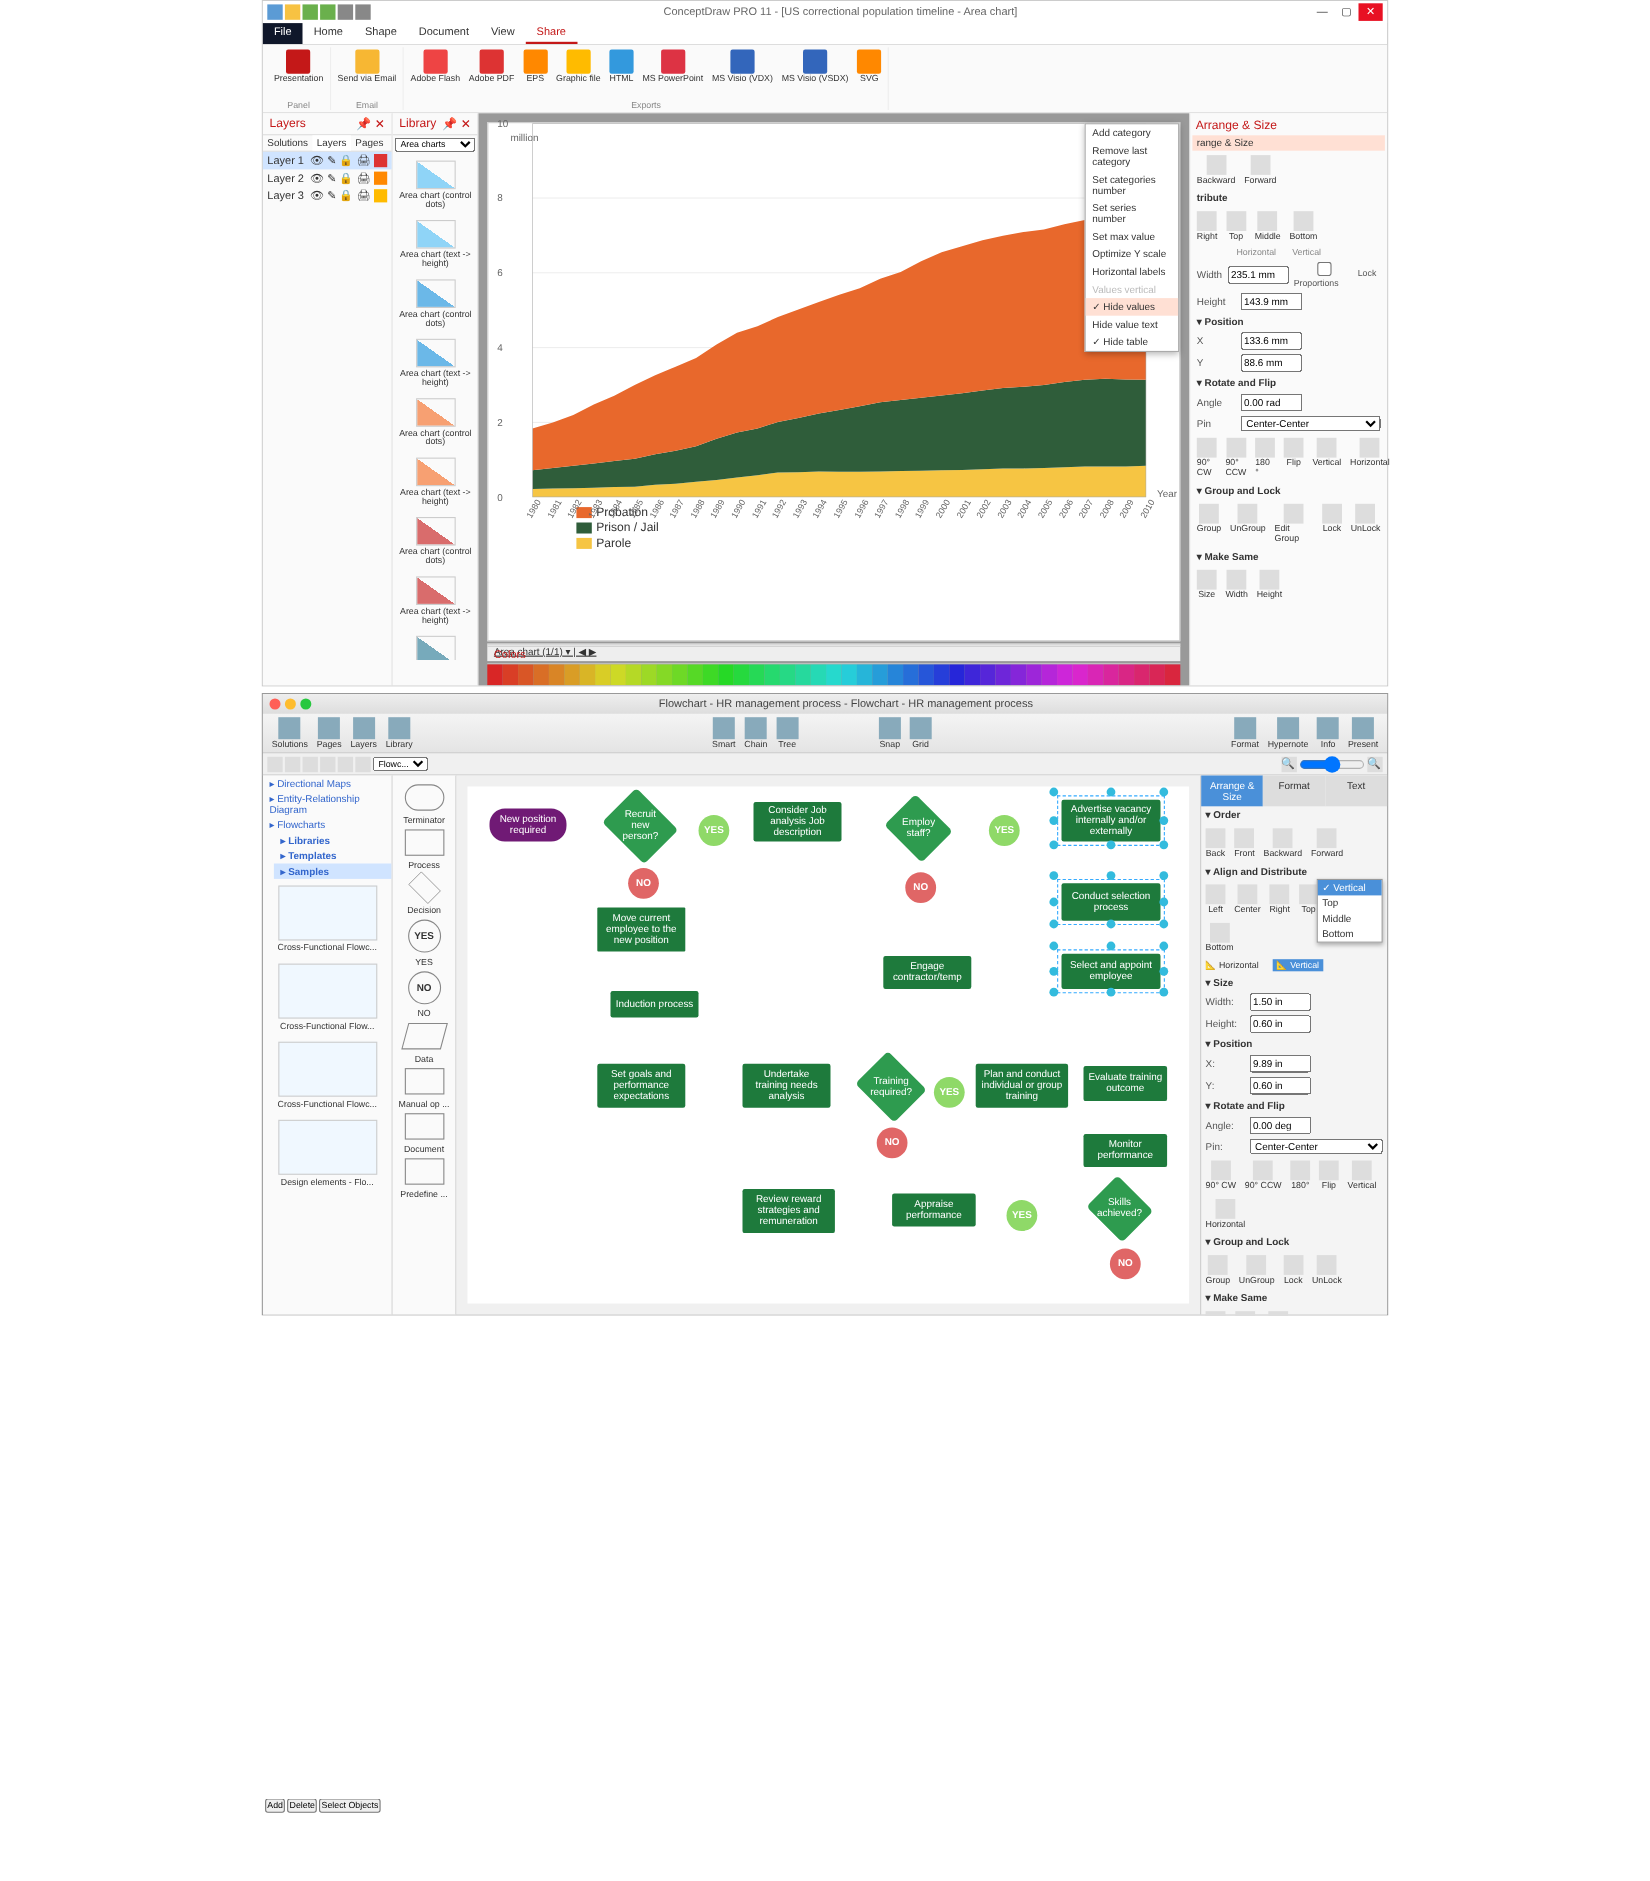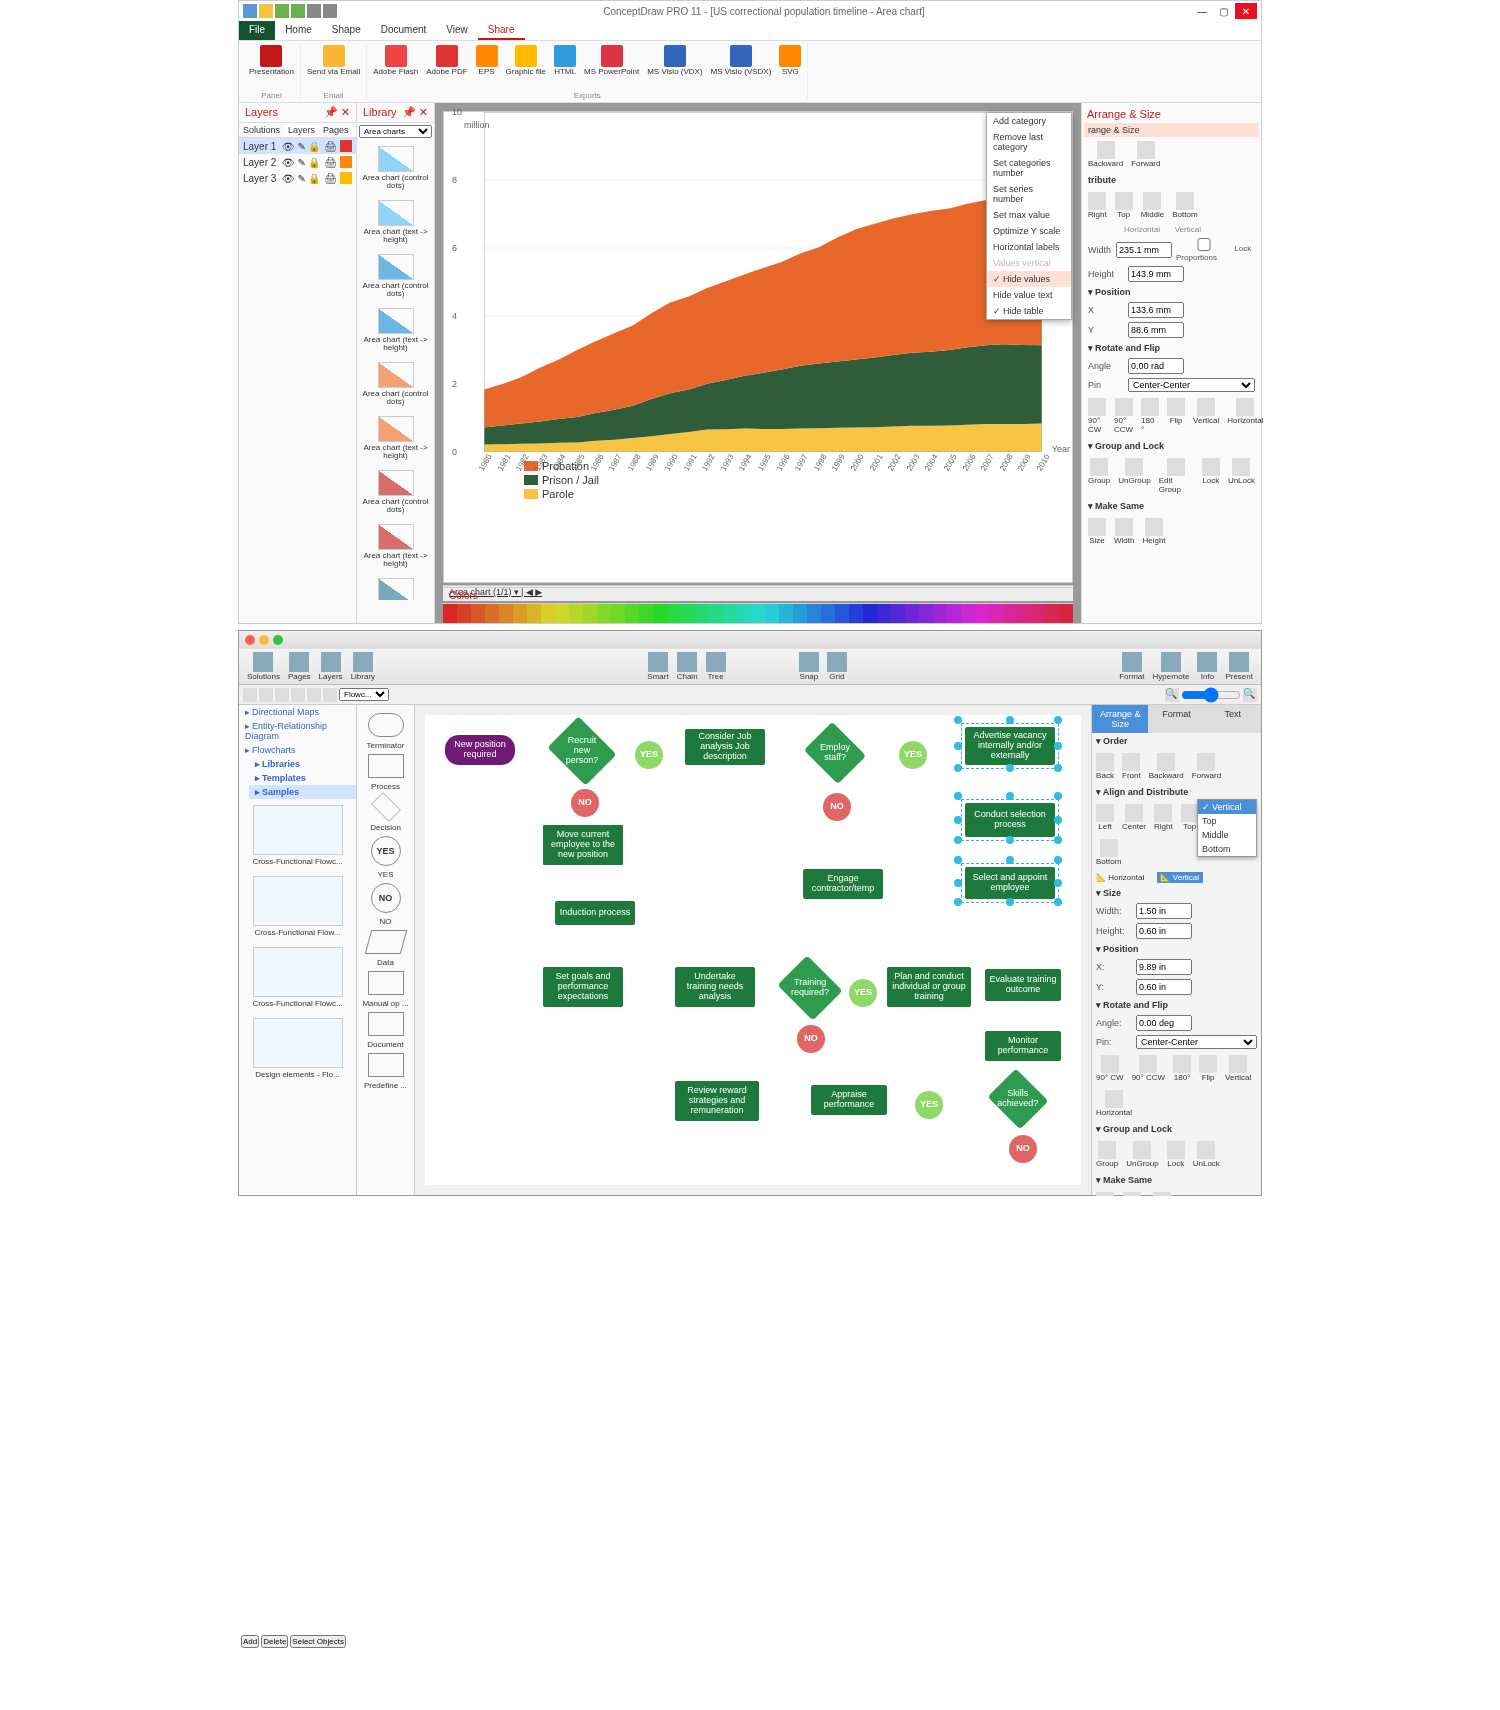--- a/index.html
+++ b/index.html
@@ -8,21 +8,21 @@
 
 .win1{border:1px solid #ccc;}
 .titlebar{height:20px;background:#fff;display:flex;align-items:center;padding:0 4px;font-size:10px;}
 .titlebar .title{flex:1;text-align:center;color:#666;}
 .winbtn{width:22px;height:16px;display:inline-flex;align-items:center;justify-content:center;cursor:pointer;}
 .winbtn.close{background:#e81123;color:#fff;}
 .qat{display:flex;gap:2px;align-items:center;}
 .qat span{width:14px;height:14px;display:inline-block;}
 .ribbon-tabs{display:flex;height:20px;border-bottom:1px solid #ddd;}
 .ribbon-tabs .tab{padding:3px 10px;font-size:10px;cursor:pointer;}
-.ribbon-tabs .tab.file{background:#14532d;color:#fff;}
+.ribbon-tabs .tab.file{background:#0f172a;color:#fff;}
 .ribbon-tabs .tab.active{color:#c41818;border-bottom:2px solid #c41818;}
 .ribbon{height:62px;background:#fafafa;border-bottom:1px solid #ddd;display:flex;padding:2px 4px;}
 .rgroup{display:flex;flex-direction:column;align-items:center;padding:0 4px;border-right:1px solid #eee;}
 .rgroup .icons{display:flex;gap:4px;}
 .ricon{display:flex;flex-direction:column;align-items:center;gap:1px;cursor:pointer;padding:2px;}
 .ricon .box{width:22px;height:22px;border-radius:2px;}
 .ricon .lbl{font-size:8px;text-align:center;line-height:1;}
 .rgroup .glabel{font-size:8px;color:#888;margin-top:auto;}
 .body1{display:flex;height:520px;}
 .panel{border-right:1px solid #ddd;background:#fafafa;font-size:10px;}
@@ -519,20 +519,21 @@
   </div>
 </div>
 
 <div class="win2">
   <div class="mac-tb">
     <div class="dots">
       <div class="dot" style="background:#ff5f57"></div>
       <div class="dot" style="background:#febc2e"></div>
       <div class="dot" style="background:#28c840"></div>
     </div>
+    <div class="title">Flowchart - HR management process - Flowchart - HR management process</div>
   </div>
   <div class="toolbar2" id="tb2">
         <div class="tb2-btn">
           <div class="ic" style="background:#8ab"></div>
           <span>Solutions</span>
         </div>
         <div class="tb2-btn">
           <div class="ic" style="background:#8ab"></div>
           <span>Pages</span>
         </div>

